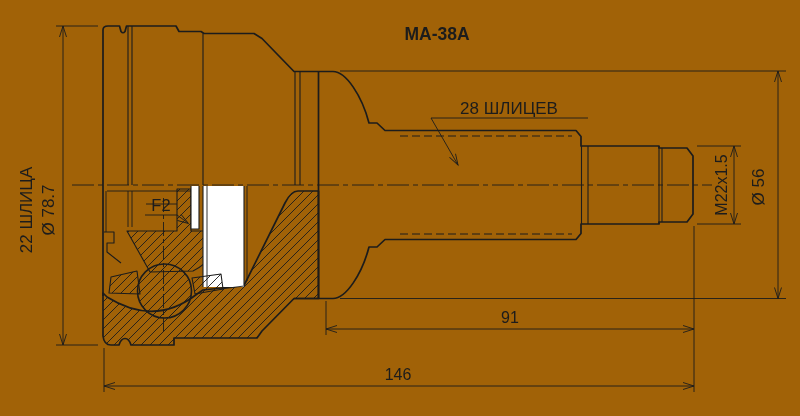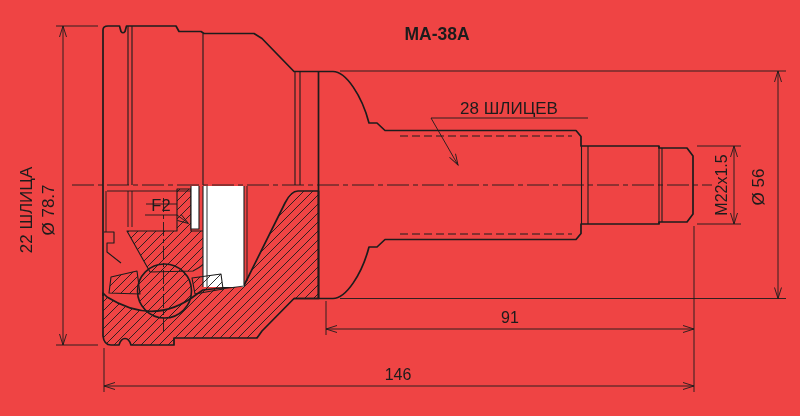--- a/index.html
+++ b/index.html
@@ -1,17 +1,17 @@
 <!DOCTYPE html>
 <html><head>
 <meta charset="utf-8">
 <style>
   html,body{margin:0;padding:0;background:#ffffff;}
   .stage{
-    width:800px;height:416px;position:relative;background:#ef4444;
+    width:800px;height:416px;position:relative;background:#a16207;
     font-family:"Liberation Sans", sans-serif;
     overflow:hidden;
   }
   svg{display:block;}
   svg text{
     fill:#1c1c1c;
     font-family:"Liberation Sans", sans-serif;
   }
   .t-title{font-size:17.5px;font-weight:bold;}
   .t-dim{font-size:16px;}

